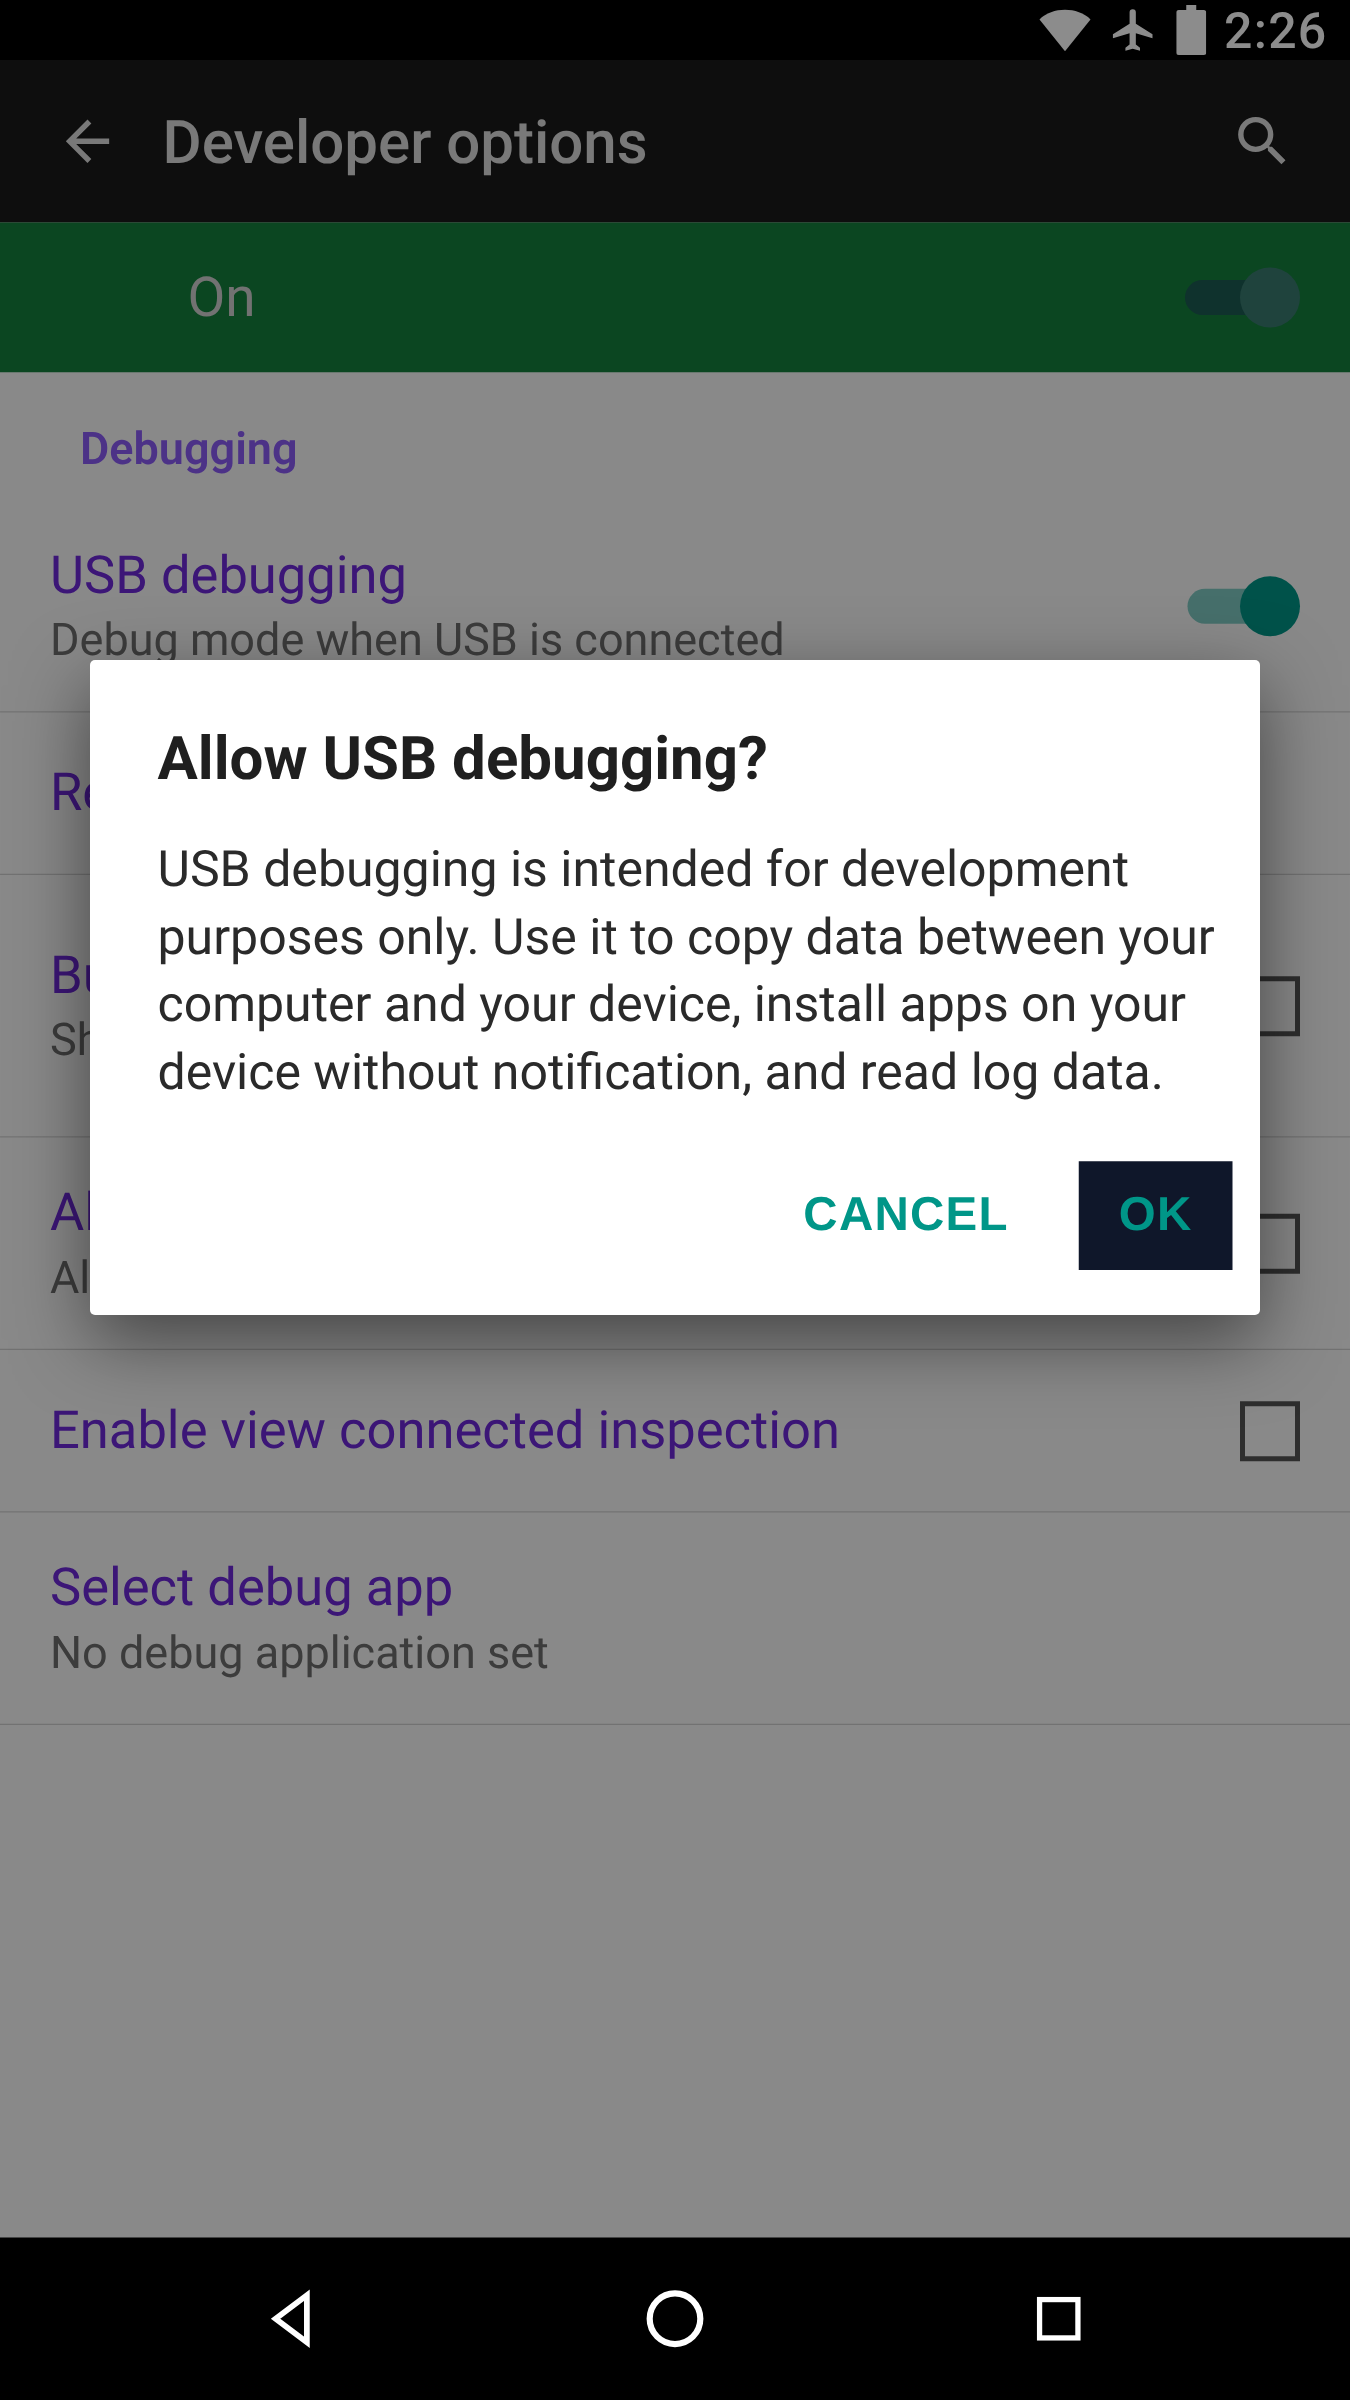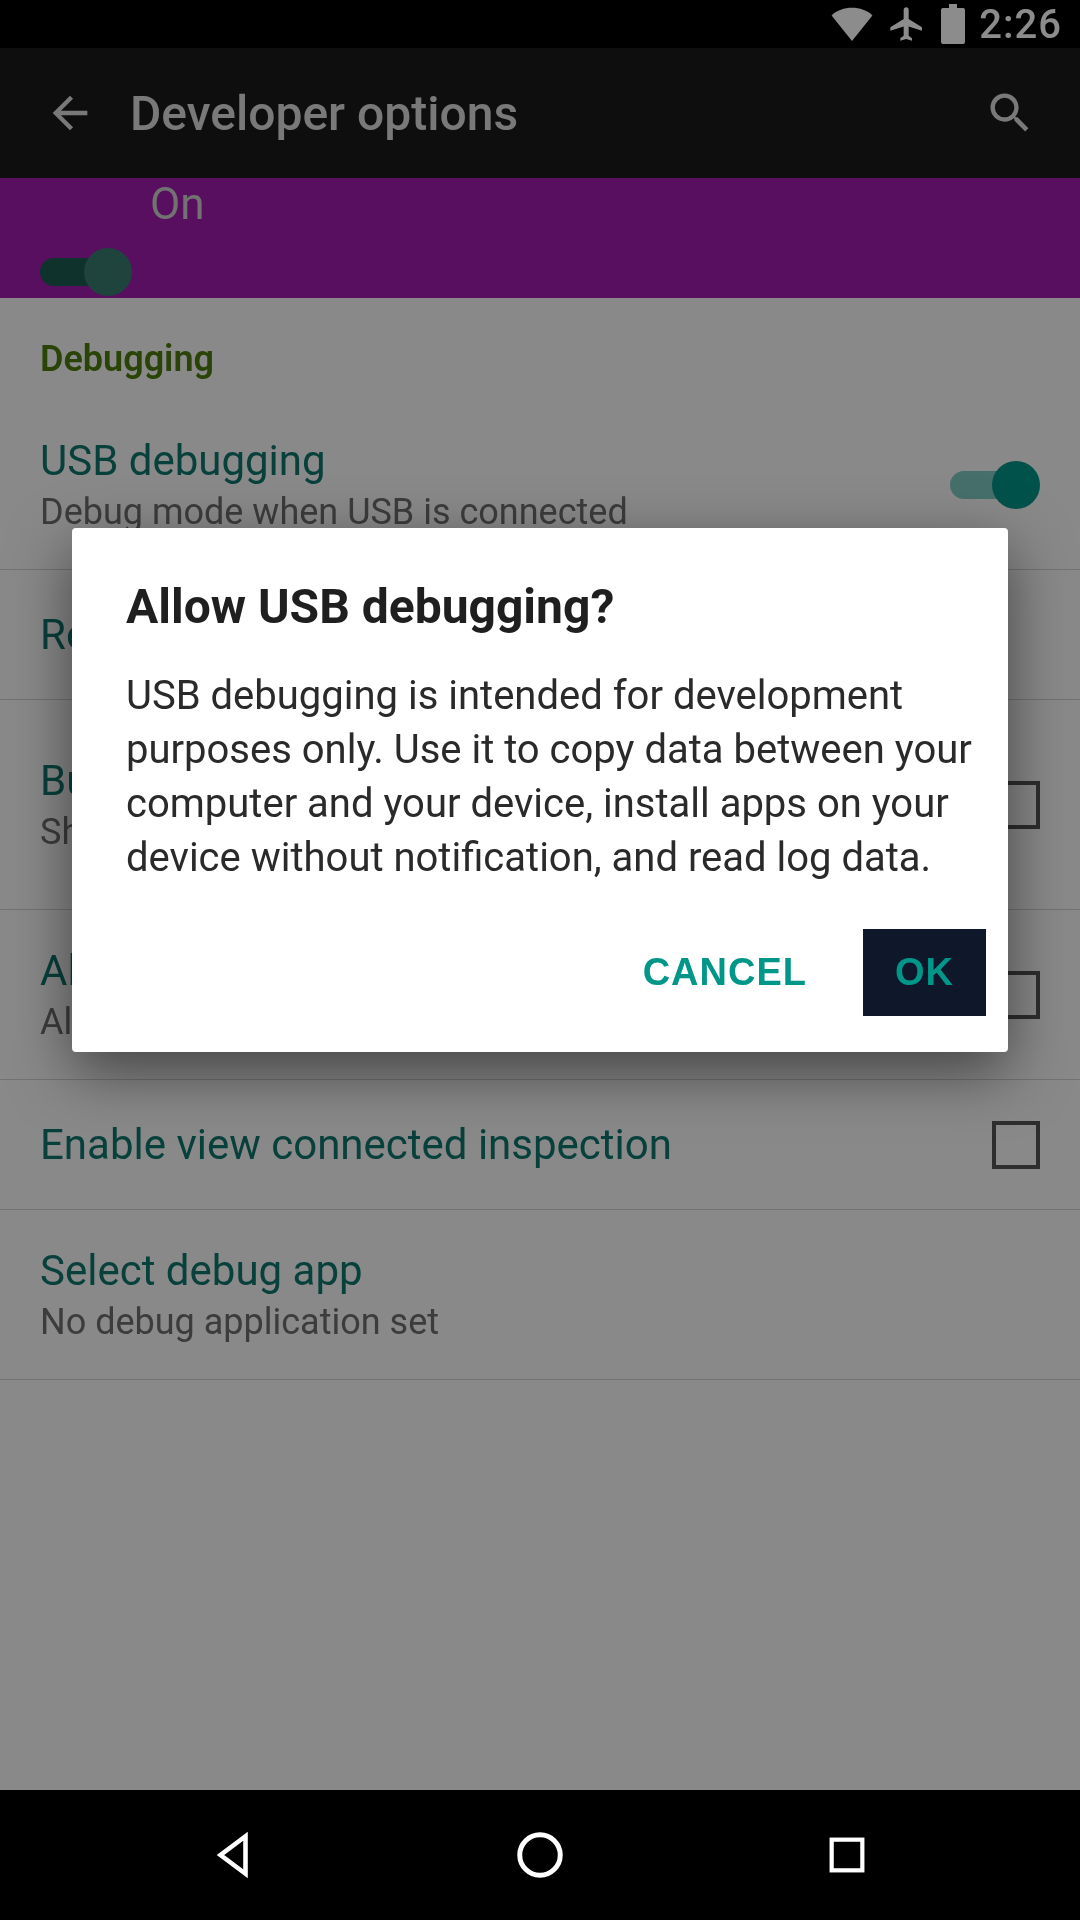--- a/index.html
+++ b/index.html
@@ -16,47 +16,47 @@
   
   .appbar {
     height: 130px; background: #1b1b1b; color: #ddd;
     display: flex; align-items: center; padding: 16px 30px;
   }
   .appbar .back { width: 80px; display:flex; align-items:center; justify-content:center; }
   .appbar .title { flex: 1; font-size: 48px; font-weight: 500; padding-left: 20px; color:#dcdcdc; }
   .appbar .search { width: 80px; display:flex; align-items:center; justify-content:center; }
   
   .master-row {
-    height: 120px; background: #a21caf; color: #ddd;
-    display: flex; align-items: flex-start; padding: 0 40px; flex-direction: column;
+    height: 120px; background: #15803d; color: #ddd;
+    display: flex; align-items: center; padding: 0 40px;
   }
   .master-row .label { flex:1; font-size: 44px; padding-left: 110px; color:#cfcfcf; }
   .switch {
     position: relative; width: 92px; height: 52px;
   }
   .switch .track {
     position:absolute; left:0; top:12px; width: 72px; height: 28px;
     background: #1c5b52; border-radius: 14px;
   }
   .switch .thumb {
     position:absolute; right:0; top:2px; width: 48px; height: 48px;
     background: #3a7a70; border-radius: 50%;
   }
   
   .list { background:#fafafa; }
   .section-header {
     padding: 40px 40px 20px 40px;
-    color: #4d7c0f; font-size: 36px; font-weight: 600;
+    color: #8b5cf6; font-size: 36px; font-weight: 600; margin-left: 24px;
   }
   .row {
     min-height: 130px; display:flex; align-items:center;
     padding: 26px 40px; border-bottom: 1px solid #d0d0d0;
   }
   .row .texts { flex:1; }
-  .row .ptitle { font-size: 42px; color:#0f766e; }
+  .row .ptitle { font-size: 42px; color:#6d28d9; }
   .row .psub { font-size: 36px; color:#6d6d6d; margin-top:6px; }
   .row .control { width: 90px; display:flex; justify-content:flex-end; align-items:center; }
   .checkbox {
     width: 48px; height: 48px; border: 4px solid #555;
   }
   .row-toggle .switch .track { background:#80cbc4; }
   .row-toggle .switch .thumb { background:#009688; }
   .tall { min-height: 170px; }
   .triple { min-height: 210px; }
 

